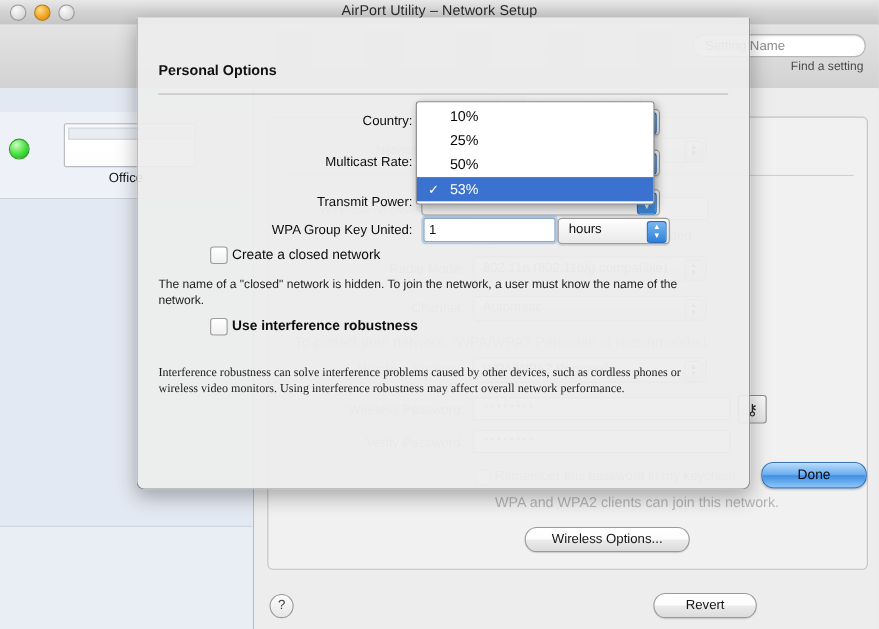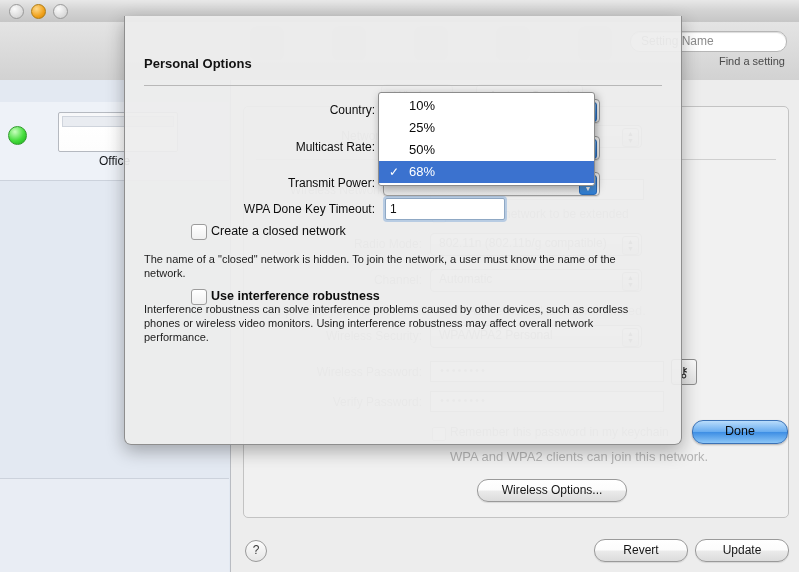--- a/index.html
+++ b/index.html
@@ -184,20 +184,21 @@
 <body>
 
 <div class="app-window">
 
   <div class="titlebar">
     <div class="traffic">
       <div class="light close"></div>
       <div class="light min"></div>
       <div class="light zoom"></div>
     </div>
+    <div class="win-title">AirPort Utility – Network Setup</div>
   </div>
 
   <div class="toolbar">
     <div class="tb-icons">
       <div class="tb-icon"></div>
       <div class="tb-icon"></div>
       <div class="tb-icon"></div>
       <div class="tb-icon"></div>
       <div class="tb-icon"></div>
     </div>
@@ -271,21 +272,20 @@
       <div class="chk-ghost" style="left:188px;top:320px;"></div>
       <div class="fval" style="left:206px;top:318px;">Remember this password in my keychain</div>
 
       <div class="note" style="left:206px;top:342px;">WPA and WPA2 clients can join this network.</div>
 
       <div class="capsule" style="left:233px;top:372px;width:148px;">Wireless Options...</div>
     </div>
 
     <div class="helpbtn" style="left:14px;top:460px;">?</div>
     <div class="capsule" style="left:363px;top:459px;width:92px;">Revert</div>
-    <div class="capsule" style="left:464px;top:459px;width:92px;">Update</div>
   </div>
 
   <div class="sheet">
 
     <div class="sheet-title">Personal Options</div>
     <div class="sheet-rule"></div>
 
     <div class="s-label" style="left:80px;top:87px;width:170px;">Country:</div>
     <div class="s-popup" style="left:258px;top:83px;width:215px;">
       <span class="val">United States</span>
@@ -297,43 +297,47 @@
       <span class="val"></span>
       <span class="st-arrow">▲<br>▼</span>
     </div>
 
     <div class="s-label" style="left:80px;top:160px;width:170px;">Transmit Power:</div>
     <div class="s-popup" style="left:258px;top:156px;width:215px;">
       <span class="val"></span>
       <span class="st-arrow">▲<br>▼</span>
     </div>
 
-    <div class="s-label" style="left:20px;top:186px;width:230px;">WPA Done Key Timeout:</div>
+    <div class="s-label" style="left:20px;top:186px;width:230px;">WPA Group Key United:</div>
     <div class="s-input" style="left:260px;top:182px;width:110px;">1</div>
+    <div class="s-popup" style="left:382px;top:182px;width:100px;">
+      <span class="val" style="color:#0d0d0d;">hours</span>
+      <span class="st-arrow">▲<br>▼</span>
+    </div>
 
     <div class="s-check" style="left:66px;top:208px;"></div>
     <div class="s-check-label" style="left:86px;top:208px;">Create a closed network</div>
     <div class="s-help" style="left:19px;top:236px;width:508px;">The name of a "closed" network is hidden. To join the network, a user must know the name of the network.</div>
 
     <div class="s-check" style="left:66px;top:273px;"></div>
     <div class="s-check-label" style="left:86px;top:273px;font-weight:bold;">Use interference robustness</div>
-    <div class="s-help" style="left:19px;top:286px;width:508px;">Interference robustness can solve interference problems caused by other devices, such as cordless phones or wireless video monitors. Using interference robustness may affect overall network performance.</div>
+    <div class="s-help" style="left:19px;top:316px;width:508px;font-family:Liberation Serif, serif;">Interference robustness can solve interference problems caused by other devices, such as cordless phones or wireless video monitors. Using interference robustness may affect overall network performance.</div>
 
     <div class="done-btn">Done</div>
   </div>
 
   <div class="menu">
     <div class="menu-item">
       <span>10%</span>
     </div>
     <div class="menu-item">
       <span>25%</span>
     </div>
     <div class="menu-item">
       <span>50%</span>
     </div>
     <div class="menu-item sel">
       <span class="tick">✓</span>
-      <span>68%</span>
+      <span>53%</span>
     </div>
   </div>
 
 </div>
 
 </body></html>

